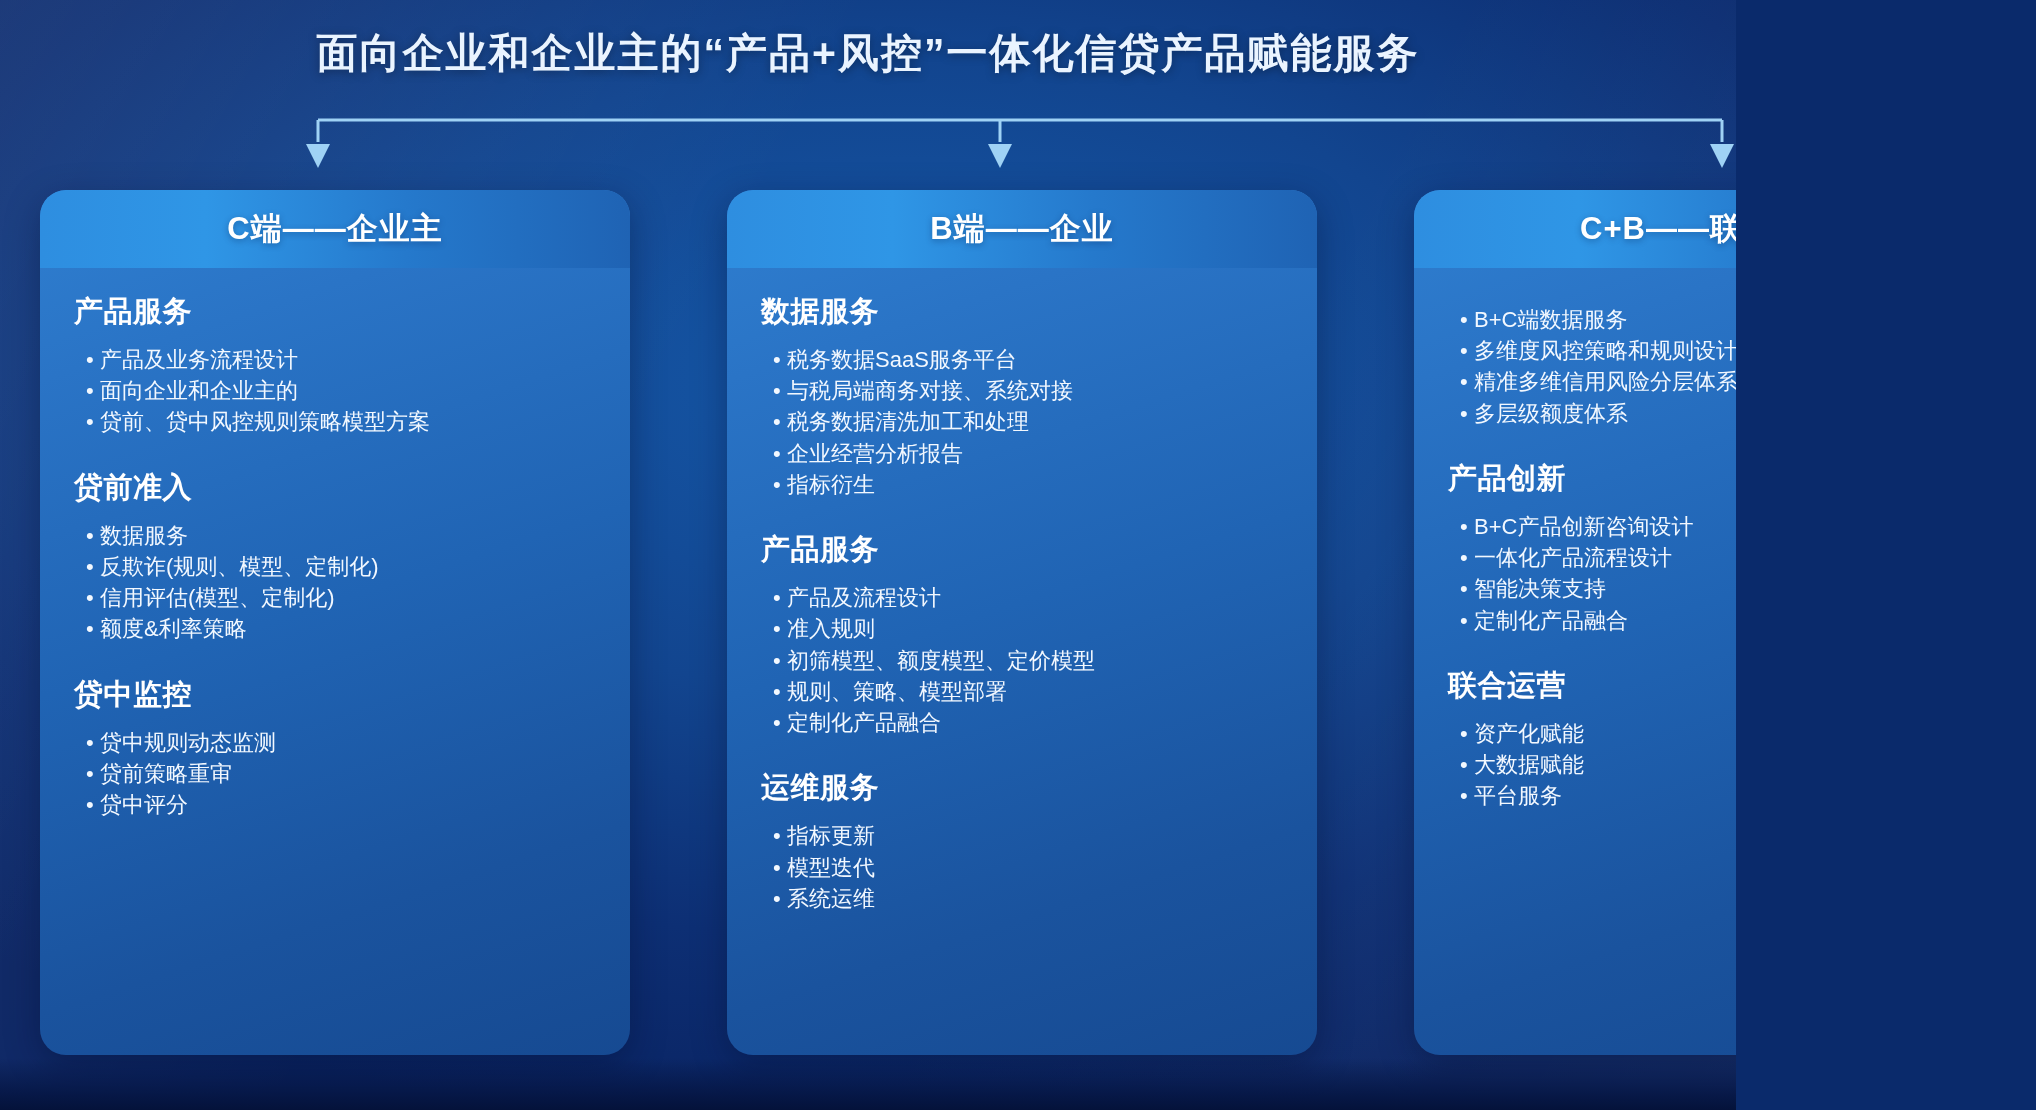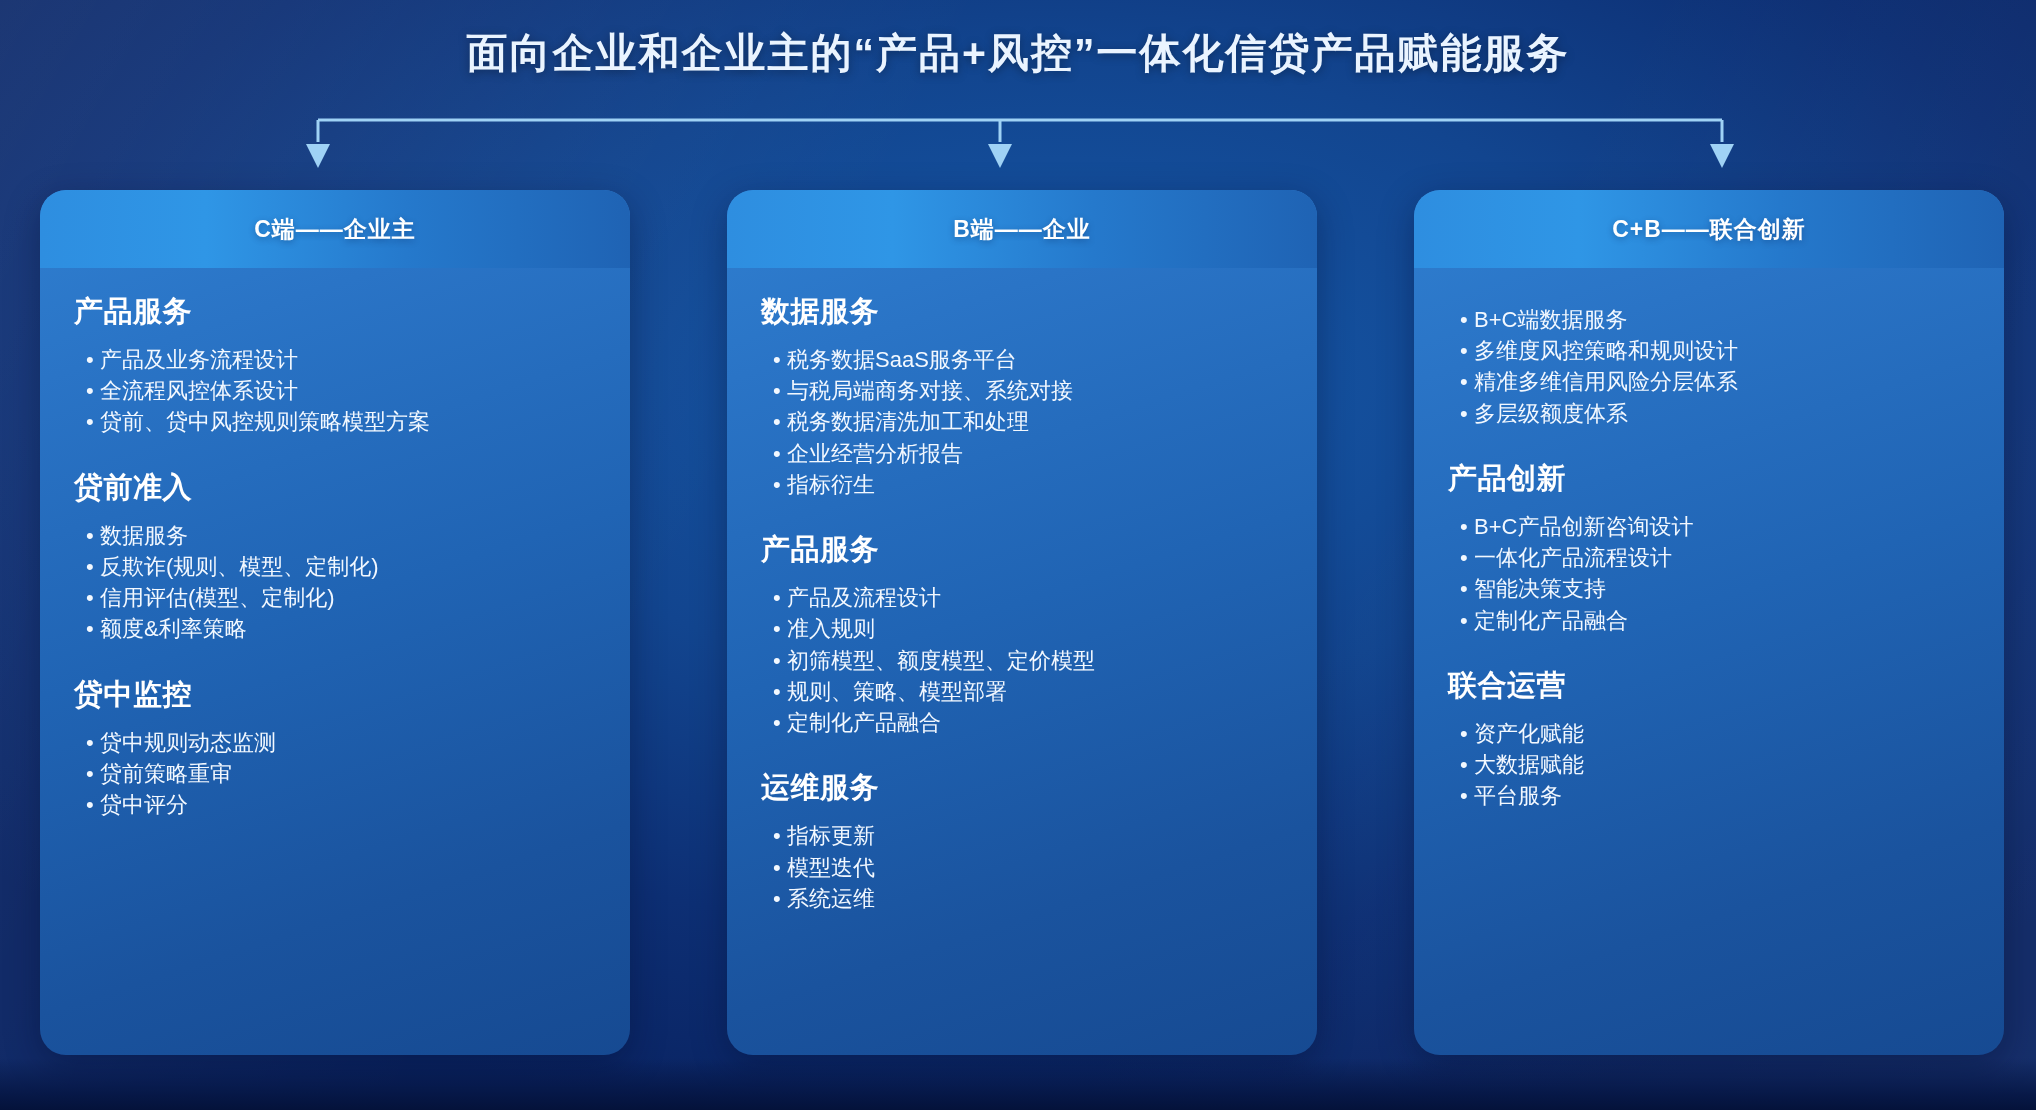--- a/index.html
+++ b/index.html
@@ -9,21 +9,21 @@
   }
   body {
     width: 2036px;
     height: 1110px;
     overflow: hidden;
     font-family: "Liberation Sans", "DejaVu Sans", sans-serif;
     color: #ffffff;
   }
   #stage {
     position: relative;
-    width: 2036px;
+    width: 1736px;
     height: 1110px;
     background:
       radial-gradient(ellipse 1400px 760px at 52% 34%, #1558a8 0%, #12458f 42%, #0d2f74 74%, #0a2463 100%);
     overflow: hidden;
   }
   
   #stage::before {
     content: "";
     position: absolute;
     inset: 0;
@@ -87,21 +87,21 @@
   .card-head {
     height: 78px;
     display: flex;
     align-items: center;
     justify-content: center;
     background: linear-gradient(90deg, #2e8ee0 0%, #2f96e6 28%, #2579cc 62%, #1f63b4 100%);
     border-top-left-radius: 26px;
     border-top-right-radius: 26px;
   }
   .card-head span {
-    font-size: 23px;
+    font-size: 31px;
     font-weight: bold;
     letter-spacing: 1px;
     color: #ffffff;
     text-shadow: 0 2px 6px rgba(0,30,80,0.35);
     white-space: nowrap;
   }
 
   .card-body {
     padding: 24px 34px 0 34px;
   }
@@ -159,21 +159,21 @@
     <div class="card c1">
       <div class="card-head">
         <span>C端——企业主</span>
       </div>
       <div class="card-body">
 
         <div class="section sp-lg">
           <div class="section-title">产品服务</div>
           <ul class="bullets">
             <li>产品及业务流程设计</li>
-            <li>全流程风控体系设计</li>
+            <li>面向企业和企业主的</li>
             <li>贷前、贷中风控规则策略模型方案</li>
           </ul>
         </div>
 
         <div class="section sp-lg">
           <div class="section-title">贷前准入</div>
           <ul class="bullets">
             <li>数据服务</li>
             <li>反欺诈(规则、模型、定制化)</li>
             <li>信用评估(模型、定制化)</li>

